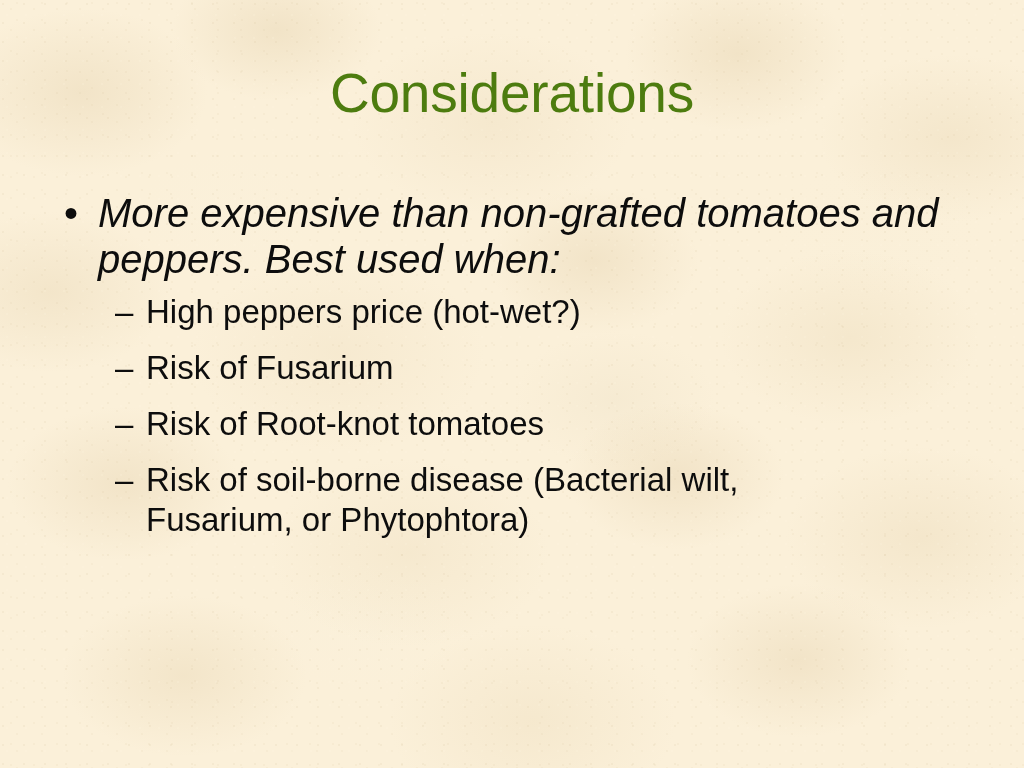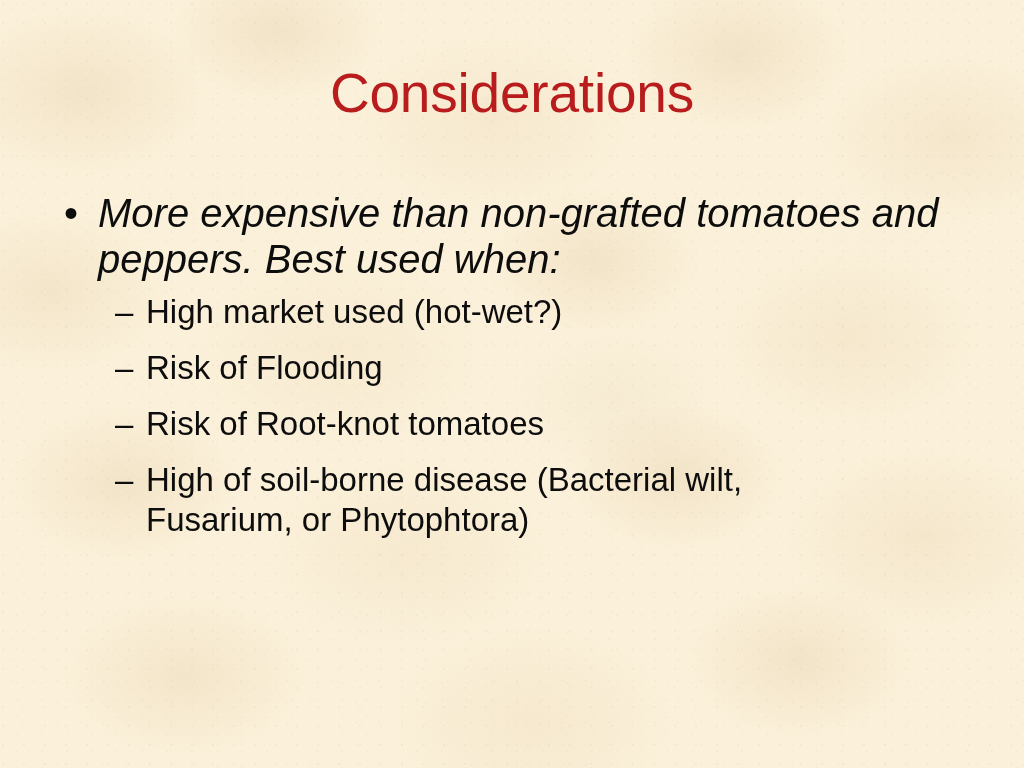--- a/index.html
+++ b/index.html
@@ -78,21 +78,21 @@
   
   .slide-title {
     position: absolute;
     left: 0;
     top: 60px;
     width: 1024px;
     text-align: center;
     font-size: 55px;
     line-height: 66px;
     font-weight: 400;
-    color: #b91c1c;
+    color: #4d7c0f;
     letter-spacing: -0.2px;
     white-space: nowrap;
   }
 
   
   .body-block {
     position: absolute;
     left: 56px;
     top: 190px;
     width: 912px;
@@ -161,34 +161,34 @@
 
       <div class="bullet-l1">
         <span class="marker">•</span>
         <span class="text">More expensive than non-grafted tomatoes and peppers. Best used when:</span>
       </div>
 
       <div class="sublist">
 
         <div class="bullet-l2">
           <span class="marker">–</span>
-          <span class="text">High market used (hot-wet?)</span>
+          <span class="text">High peppers price (hot-wet?)</span>
         </div>
 
         <div class="bullet-l2">
           <span class="marker">–</span>
-          <span class="text">Risk of Flooding</span>
+          <span class="text">Risk of Fusarium</span>
         </div>
 
         <div class="bullet-l2">
           <span class="marker">–</span>
           <span class="text">Risk of Root-knot tomatoes</span>
         </div>
 
         <div class="bullet-l2">
           <span class="marker">–</span>
-          <span class="text">High of soil-borne disease (Bacterial wilt, Fusarium, or Phytophtora)</span>
+          <span class="text">Risk of soil-borne disease (Bacterial wilt, Fusarium, or Phytophtora)</span>
         </div>
 
       </div>
     </div>
   </div>
 </div>
 
 </body></html>

